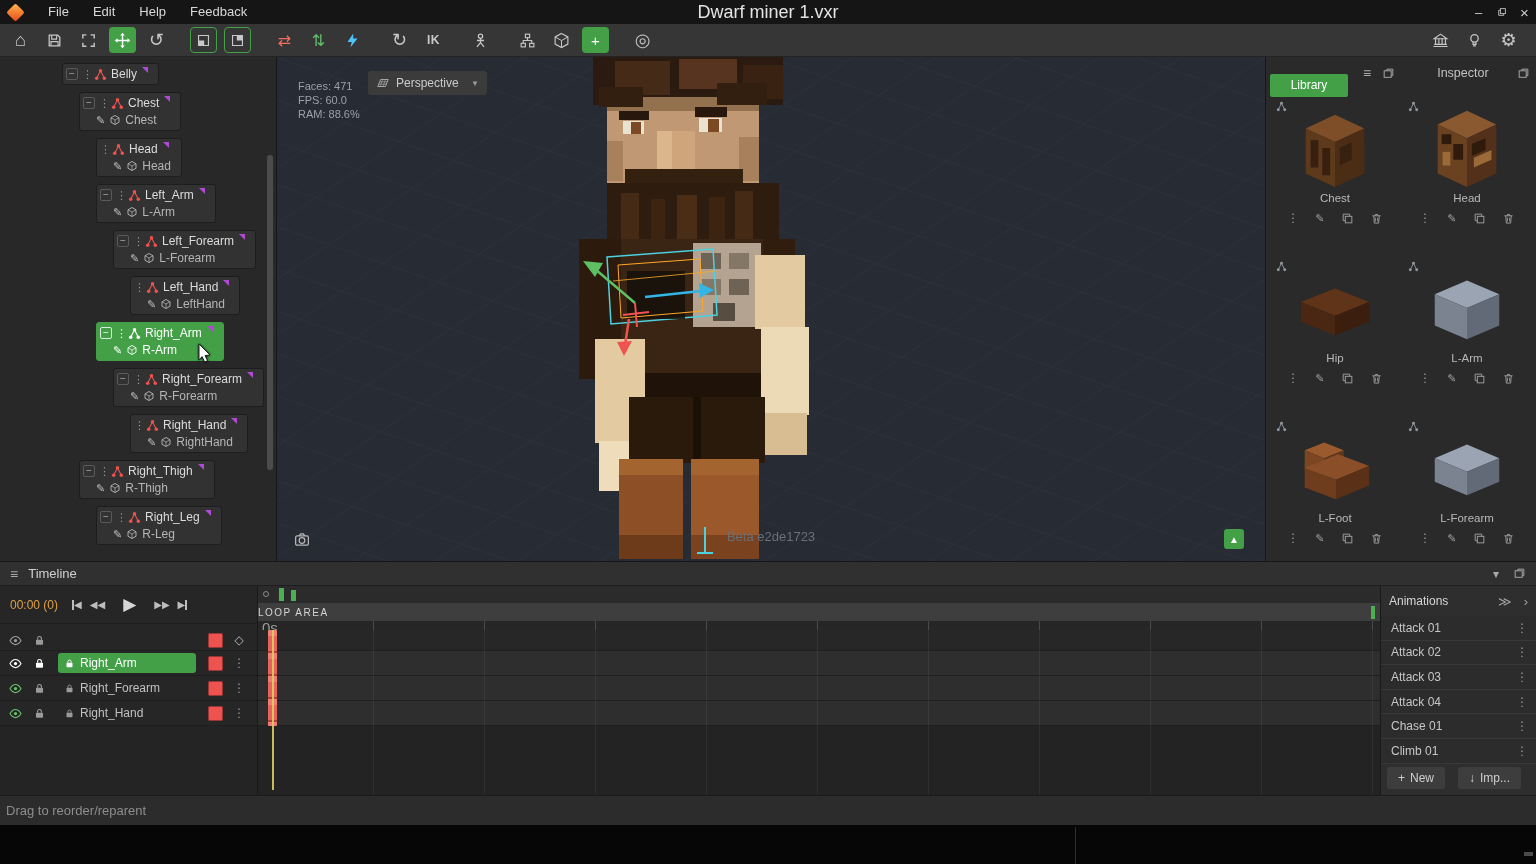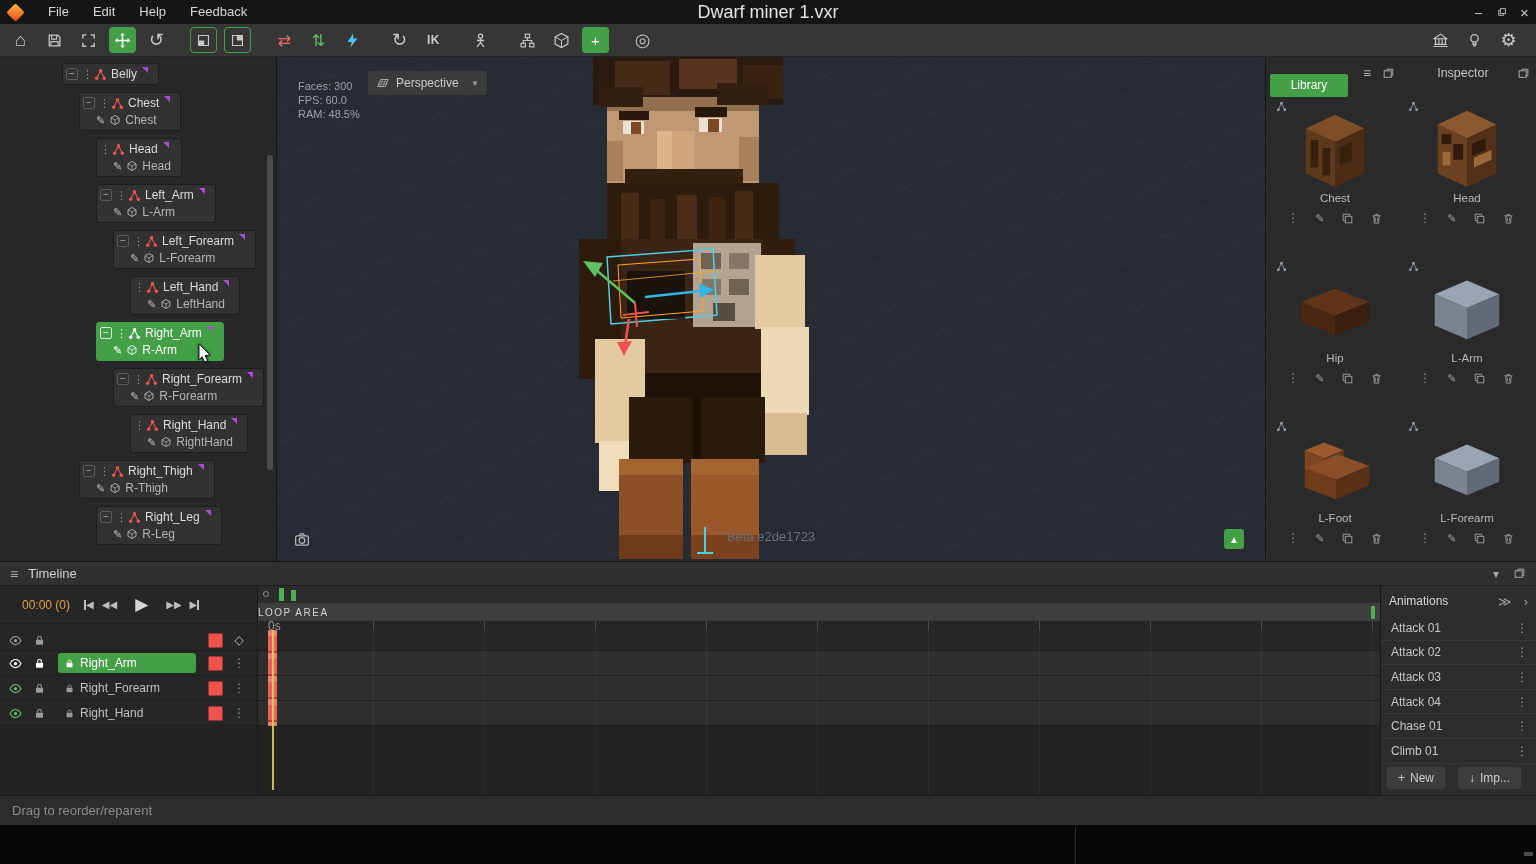--- a/index.html
+++ b/index.html
@@ -90,21 +90,21 @@
   
   .timeline { height:234px; display:flex; flex-direction:column; background:#262626; border-top:1px solid #161616; flex:none; }
   .tl-header { height:24px; background:#303030; display:flex; align-items:center; padding:0 10px; border-bottom:1px solid #1d1d1d; flex:none; }
   .tl-ham { color:#a8a8a8; font-size:14px; margin-right:10px; }
   .tl-title { font-size:13px; color:#d0d0d0; }
   .tl-hright { margin-left:auto; display:flex; align-items:center; gap:14px; color:#a8a8a8; }
   .tl-hright .ic { width:13px; height:13px; }
   .tl-body { flex:1; display:flex; min-height:0; }
 
   .tl-left { width:258px; background:#262626; border-right:1px solid #191919; display:flex; flex-direction:column; flex:none; }
-  .transport { height:38px; display:flex; align-items:center; padding-left:22px; border-bottom:1px solid #1e1e1e; }
+  .transport { height:38px; display:flex; align-items:center; padding-left:10px; border-bottom:1px solid #1e1e1e; }
   .time { color:#dfa144; font-size:12px; margin-right:10px; white-space:nowrap; }
   .pbtn { color:#bdbdbd; display:flex; align-items:center; justify-content:center; font-size:10px; padding:0 4px; }
   .pbtn.play { font-size:17px; margin:0 10px; color:#d6d6d6; }
   .vbar { width:2px; height:10px; background:#bdbdbd; }
   .tl-spacer6 { height:6px; flex:none; }
   .trow { height:25px; display:flex; align-items:center; padding:0 10px 0 6px; border-bottom:1px solid #1e1e1e; flex:none; }
   .trow.master { height:21px; }
   .t-eye { width:15px; height:15px; color:#6abf69; margin-left:2px; flex:none; }
   .trow.master .t-eye { color:#9a9a9a; }
   .t-lock { width:13px; height:13px; color:#9a9a9a; margin-left:10px; flex:none; }
@@ -124,42 +124,42 @@
   .loop-r1 { height:17px; background:#2b2b2b; position:relative; flex:none; }
   .loop-r2 { height:18px; background:#3e3e3e; position:relative; display:flex; align-items:center; justify-content:flex-start; flex:none; }
   .loop-label { font-size:10px; letter-spacing:1.5px; color:#d5d5d5; }
   .lh { position:absolute; background:#4caf50; }
   .lh1 { left:21px; top:2px; width:5px; height:13px; }
   .lh2 { left:33px; top:4px; width:5px; height:11px; }
   .lh-end { right:5px; top:3px; width:4px; height:13px; }
   .loop-dot { position:absolute; left:5px; top:5px; width:6px; height:6px; border:1px solid #8a8a8a; border-radius:50%; }
   .ruler { height:9px; background:#262626; position:relative; flex:none;
            background-image:repeating-linear-gradient(90deg, transparent 0 110px, #4a4a4a 110px 111px); background-position:5px 0; }
-  .ruler-zero { position:absolute; left:10px; top:-2px; font-size:12px; color:#9a9a9a; }
+  .ruler-zero { position:absolute; left:4px; top:-2px; font-size:15px; color:#9a9a9a; }
   .lanes { flex:1; position:relative; display:flex; flex-direction:column; min-height:0; }
   .lanes::after { content:""; position:absolute; inset:0; background:repeating-linear-gradient(90deg, transparent 0 110px, rgba(255,255,255,.05) 110px 111px); background-position:5px 0; pointer-events:none; }
   .lane { flex:none; border-bottom:1px solid #1f1f1f; }
   .lane.m { height:21px; background:#272727; }
   .lane.t { height:25px; background:#2e2e2e; }
   .lane-filler { flex:1; background:#232323; border:none; }
   .kf-strip { position:absolute; left:10px; top:44px; width:9px; height:96px; background:#e8625c; border-radius:1px;
               background-image:repeating-linear-gradient(180deg, #f07d74 0 6px, #e8625c 6px 21px, #b03e3a 21px 23px); z-index:2; }
   .playhead { position:absolute; left:14px; top:44px; width:2px; height:160px; background:#d9cc5f; opacity:.9; z-index:3; }
 
   .tl-right { width:156px; background:#2e2e2e; border-left:1px solid #191919; display:flex; flex-direction:column; flex:none; }
   .anim-header { height:30px; display:flex; align-items:center; padding:0 8px; color:#d6d6d6; font-size:12px; flex:none; }
   .anim-hicons { margin-left:auto; display:flex; gap:12px; color:#a0a0a0; font-size:13px; }
   .anim-list { flex:none; }
   .anim-row { height:24.6px; display:flex; align-items:center; padding:0 6px 0 10px; font-size:12px; color:#c7c7c7; background:#2c2c2c; border-bottom:1px solid #383838; }
   .anim-row .t-kebab { margin-left:auto; }
   .anim-actions { display:flex; gap:13px; padding:3px 0 0 6px; }
   .abtn { height:22px; background:#3d3d3d; border:none; border-radius:3px; color:#cfcfcf; font-size:12px; font-family:inherit; display:flex; align-items:center; gap:5px; padding:0 11px; }
 
   
-  .statusbar { height:30px; background:#2c2c2c; display:flex; align-items:center; padding-left:12px; color:#8d8d8d; font-size:13px; border-top:1px solid #1c1c1c; flex:none; }
+  .statusbar { height:30px; background:#2c2c2c; display:flex; align-items:center; padding-left:6px; color:#8d8d8d; font-size:13px; border-top:1px solid #1c1c1c; flex:none; }
   .bottomblack { height:39px; background:#060606; position:relative; flex:none; }
   .console-divider { position:absolute; left:1075px; top:2px; bottom:0; width:1px; background:#2e2e2e; }
   .corner-mark { position:absolute; right:3px; bottom:8px; width:9px; height:4px; background:#4a4a4a; }
 </style>
 </head>
 <body>
 
 <svg width="0" height="0" style="position:absolute">
   <defs>
     <symbol id="i-bone" viewBox="0 0 24 24">
@@ -658,23 +658,23 @@
           <line x1="358" y1="246" x2="318" y2="212" stroke="#5fbf63" stroke-width="2.5"></line>
           <polygon points="306,204 326,206 318,220" fill="#5fbf63"></polygon>
           <line x1="368" y1="240" x2="424" y2="234" stroke="#33b5e5" stroke-width="2.5"></line>
           <polygon points="437,233 422,226 423,241" fill="#33b5e5"></polygon>
           <path d="M346 258l26-3M358 246l2 24" stroke="#ef5350" stroke-width="2" fill="none"></path>
           <line x1="352" y1="262" x2="348" y2="288" stroke="#ef5350" stroke-width="2.5"></line>
           <polygon points="347,299 340,285 355,284" fill="#ef5350"></polygon>
         </g>
       </svg>
       <div class="stats">
-        <div>Faces: 300</div>
+        <div>Faces: 471</div>
         <div>FPS: 60.0</div>
-        <div>RAM: 48.5%</div>
+        <div>RAM: 88.6%</div>
       </div>
       <div class="cam-dd">
         <svg class="ic">
             <use href="#i-gridplane"></use>
           </svg>
         <span>Perspective</span>
         <span class="cam-caret">▼</span>
       </div>
       <svg class="shot">
           <use href="#i-camera"></use>

